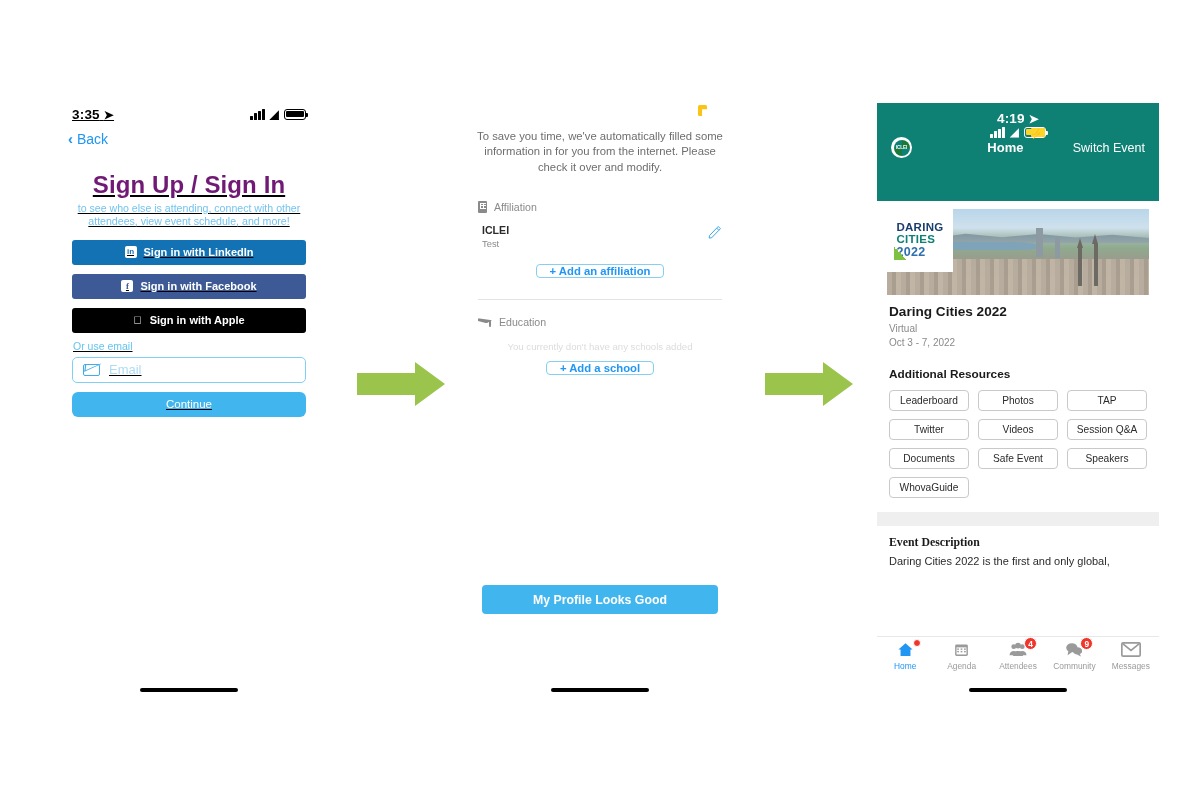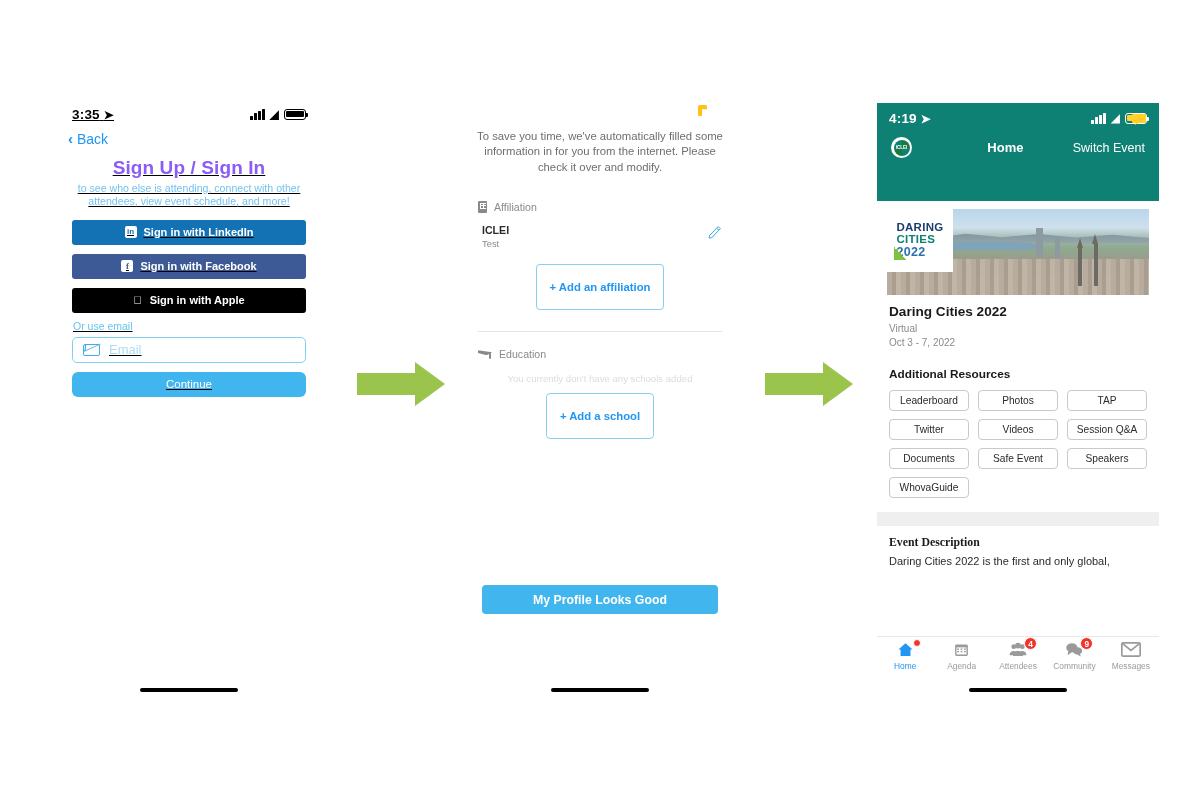--- a/index.html
+++ b/index.html
@@ -41,22 +41,22 @@
   }
   .batt > span { display: block; height: 100%; width: 100%; background: #000; border-radius: 1px; }
 
   .back-row { padding: 6px 8px 0 8px; }
   .back-link {
     color: #2196F3; font-size: 14px; display: inline-flex; align-items: center; gap: 4px;
   }
   .back-chevron { font-size: 15px; font-weight: bold; line-height: 1; }
 
   .s1-title {
-    text-align: center; color: #8b5cf6; font-size: 19px; font-weight: bold;
-    margin-top: 9px; letter-spacing: .1px;
+    text-align: center; color: #701a75; font-size: 24px; font-weight: bold;
+    margin-top: 23px; letter-spacing: .1px;
   }
   .s1-sub {
     text-align: center; color: #74C4EE; font-size: 10.6px; line-height: 1.27;
     margin: 3px 14px 0 14px;
   }
 
   .btn-stack { margin: 11px 12px 0 12px; display: flex; flex-direction: column; gap: 9px; }
   .sso-btn {
     height: 25px; border-radius: 3px; display: flex; align-items: center;
     justify-content: center; gap: 7px; color: #fff; font-size: 11px; font-weight: 600;
@@ -154,40 +154,40 @@
     margin-top: 11px; padding-left: 4px;
   }
   .affil-name { font-size: 10.6px; font-weight: bold; color: #2B2B2B; }
   .affil-role { font-size: 9.4px; color: #8A8A8A; margin-top: 2px; }
   .pencil { width: 15px; height: 15px; flex: none; }
 
   .outline-btn {
     margin: 15px auto 0 auto; border: 1.2px solid #87CEF0; border-radius: 4px;
     color: #2196F3; font-weight: bold; font-size: 11.3px;
     display: inline-flex; align-items: center; justify-content: center;
-    padding: 16px 13px; background: #fff;
+    padding: 0 13px; background: #fff;
   }
   .center-row { display: flex; justify-content: center; }
 
   .divider { height: 1px; background: #E3E3E3; margin: 21px 18px 0 18px; }
 
   .empty-note {
     text-align: center; color: #DCDCDC; font-size: 9.6px; margin-top: 13px;
   }
 
   .profile-good-btn {
     position: absolute; left: 22px; right: 22px; bottom: 96px; height: 29px;
     background: #41B6EE; border-radius: 4px; color: #fff; font-size: 12.3px;
     font-weight: bold; display: flex; align-items: center; justify-content: center;
   }
 
   
   #screen3 { left: 877px; top: 103px; width: 282px; height: 607px; }
   .teal-header { background: #0E8074; height: 98px; position: relative; }
-  .teal-header .statusbar { padding-top: 8px; }
+  .teal-header .statusbar { padding-top: 8px; flex-direction: column; }
   .teal-header .status-time { color: #fff; }
   .teal-header .bars i { background: #fff; }
   .teal-header .wifi { color: #fff; }
   .batt-charging {
     width: 22px; height: 11px; border: 1.4px solid #ffffff; border-radius: 3px;
     position: relative; padding: 1.3px;
   }
   .batt-charging::after {
     content: ''; position: absolute; right: -3.4px; top: 3.2px;
     width: 2px; height: 4px; background: #fff; border-radius: 0 1px 1px 0;

